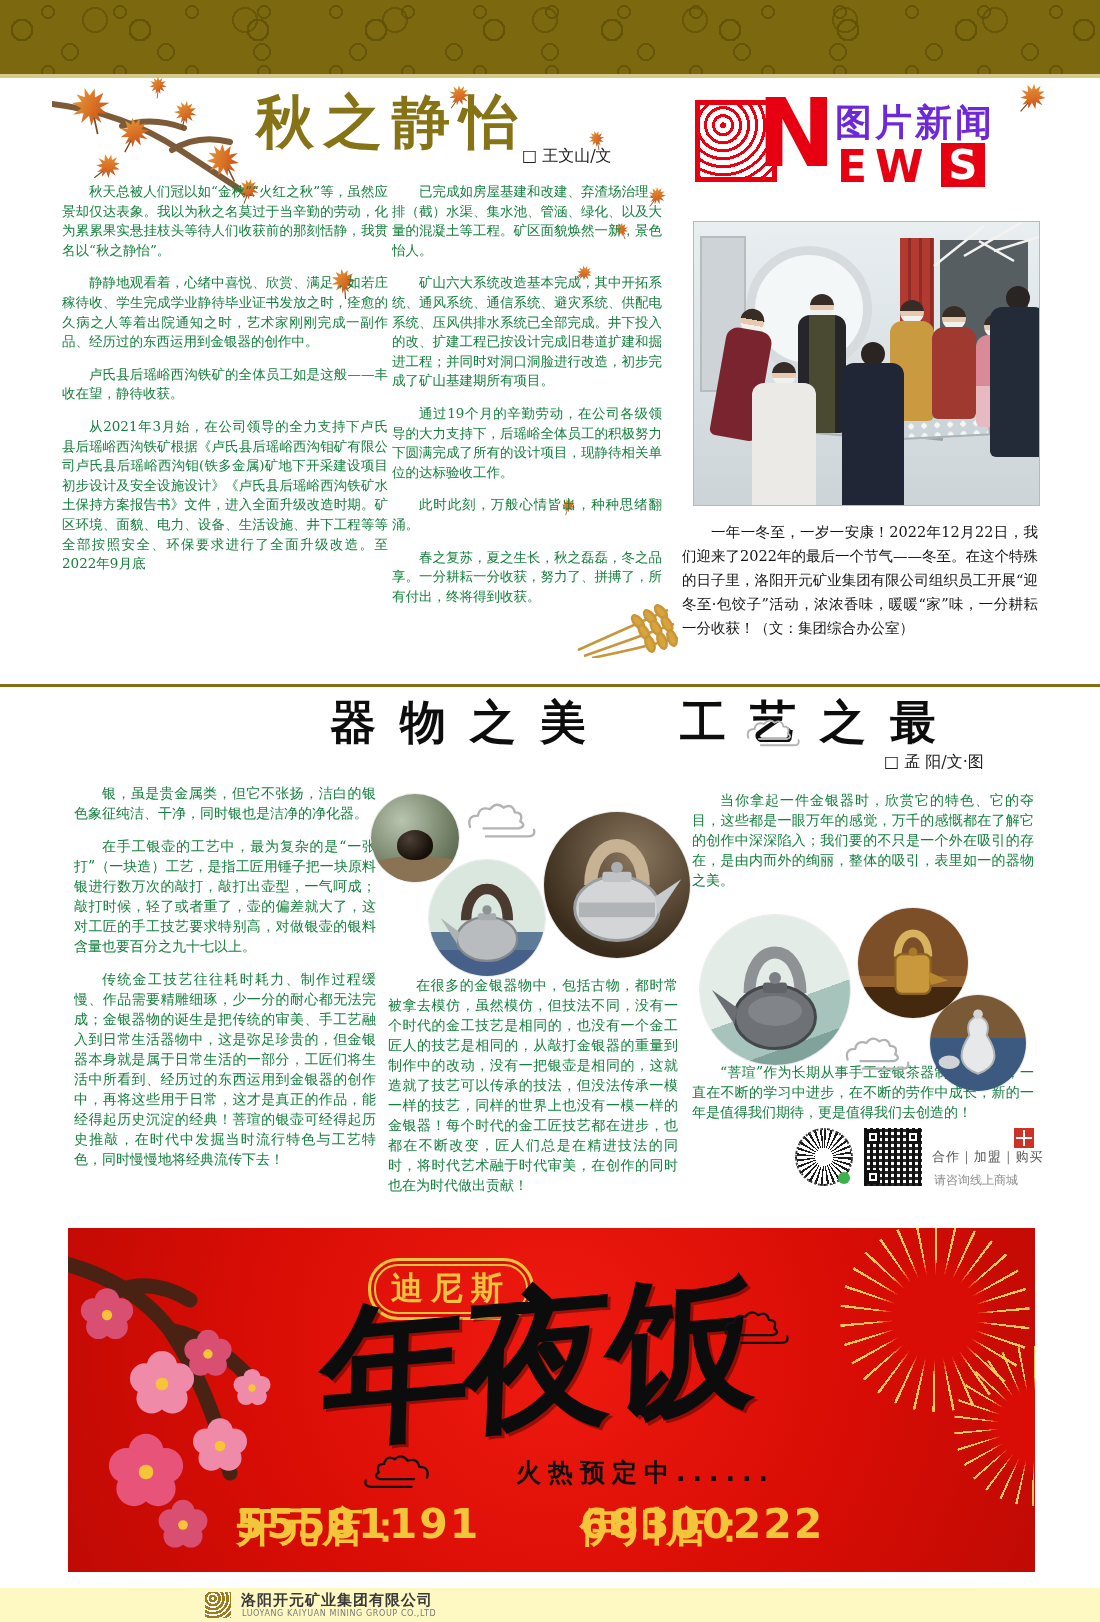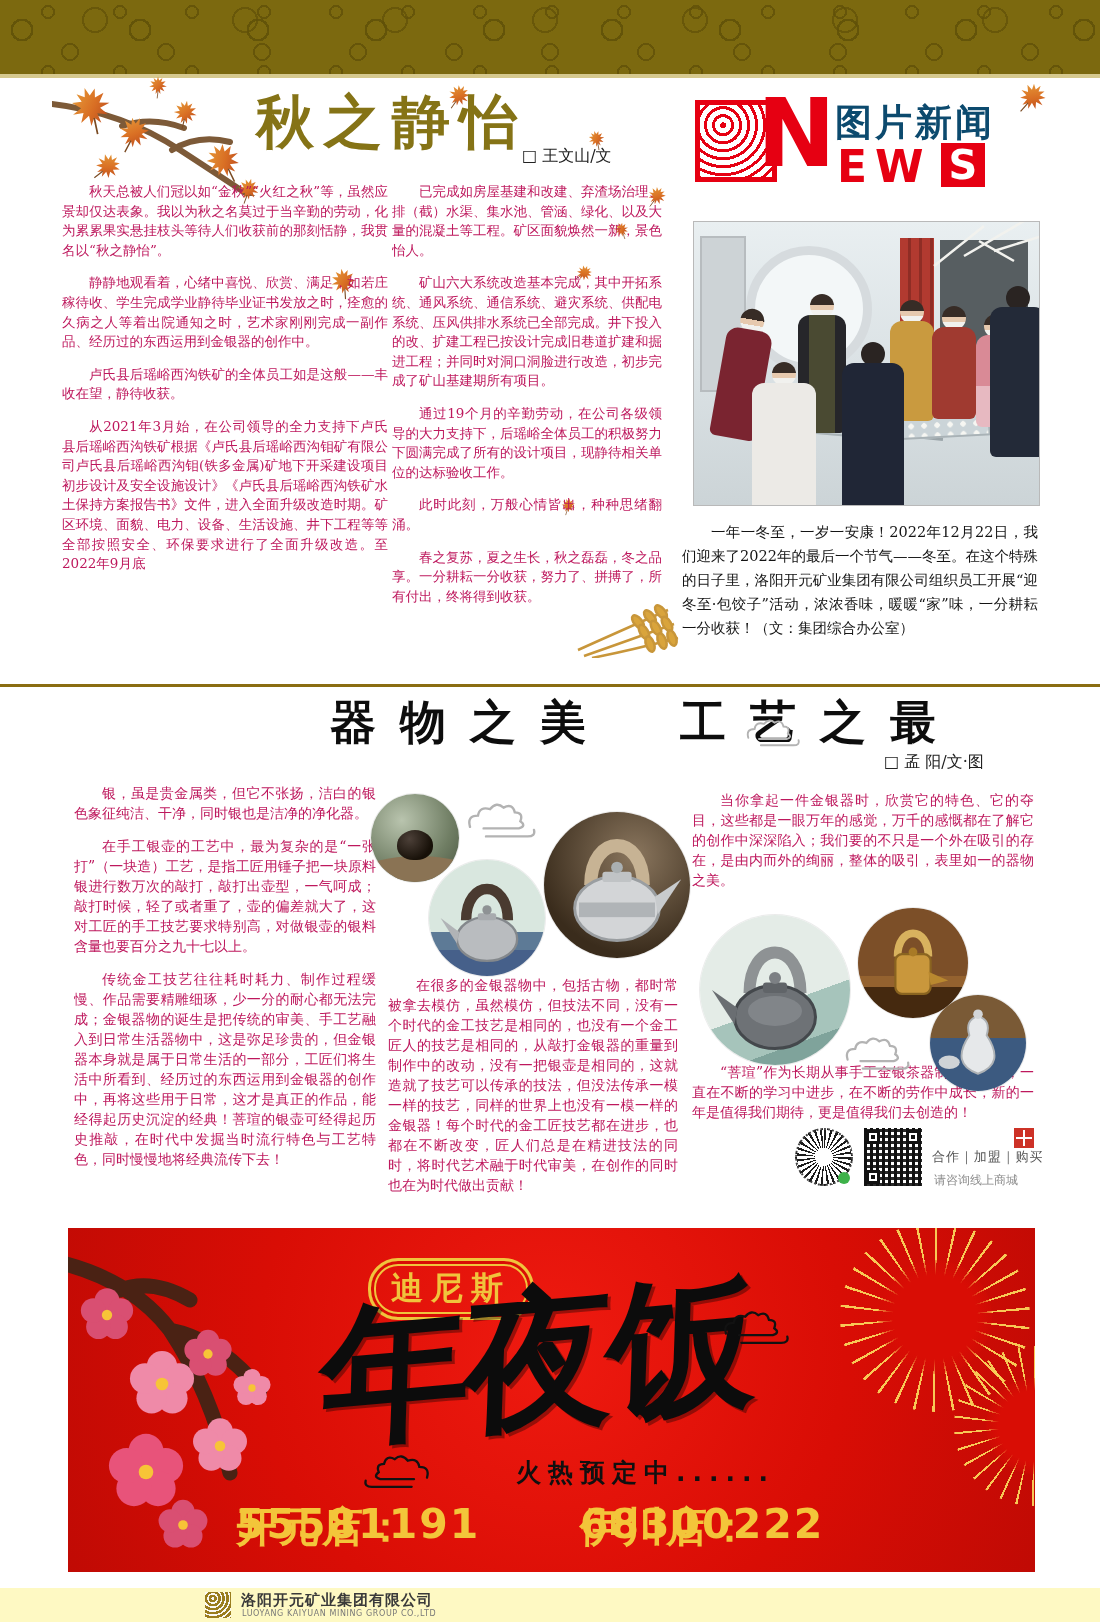--- a/index.html
+++ b/index.html
@@ -13,33 +13,33 @@
       radial-gradient(circle at 70px 52px, transparent 7px, rgba(96,80,8,.8) 7px 9px, transparent 9px),
       radial-gradient(circle at 48px 12px, transparent 5px, rgba(96,80,8,.8) 5px 7px, transparent 7px),
       radial-gradient(circle at 95px 20px, transparent 11px, rgba(96,80,8,.7) 11px 13px, transparent 13px);
     background-size:118px 74px,96px 74px,72px 60px,150px 74px;
     border-bottom:4px solid #d6c98e;}
 
   
   .a1-title{position:absolute;left:256px;top:84px;font-family:"DejaVu Sans",sans-serif;
     font-weight:800;font-size:58px;letter-spacing:10px;color:#857316;}
   .a1-byline{position:absolute;left:522px;top:146px;font-size:16px;color:#222;}
-  .newscol{position:absolute;text-align:justify;color:#be185d;}
+  .newscol{position:absolute;text-align:justify;color:#15803d;}
   .c-a1-1{left:62px;top:182px;width:326px;height:478px;font-size:13.5px;line-height:19.6px;overflow:hidden;}
   .c-a1-2{left:392px;top:182px;width:270px;height:482px;font-size:13.5px;line-height:19.6px;overflow:hidden;}
   .para{margin:0 0 13px 0;text-indent:2em;}
 
   
   .newslogo{position:absolute;left:695px;top:94px;width:300px;height:96px;}
   .news-box{position:absolute;left:0;top:6px;width:72px;height:72px;border:5px solid #e60012;
     background:#fff;background-image:repeating-radial-gradient(circle at 32% 28%, #e60012 0 3px, #fff 3px 8px);}
   .news-n{position:absolute;left:62px;top:-12px;font-family:"DejaVu Sans",sans-serif;font-weight:800;
     font-size:94px;line-height:104px;color:#e60012;}
   .news-cn{position:absolute;left:140px;top:4px;font-family:"DejaVu Sans",sans-serif;font-weight:800;
-    font-size:37px;letter-spacing:3px;color:#0c4a6e;white-space:nowrap;}
+    font-size:37px;letter-spacing:3px;color:#6d28d9;white-space:nowrap;}
   .news-ew{position:absolute;left:142px;top:47px;font-family:"DejaVu Sans",sans-serif;font-weight:800;
     font-size:44px;letter-spacing:8px;color:#e60012;}
   .news-s{position:absolute;left:246px;top:49px;width:44px;height:44px;background:#e60012;color:#fff;
     font-family:"DejaVu Sans",sans-serif;font-weight:800;font-size:40px;line-height:44px;text-align:center;}
 
   
   .photo{position:absolute;left:693px;top:221px;width:345px;height:283px;border:1px solid #b9b9b9;
     background:linear-gradient(180deg,#e9eff1 0%,#dbe2e5 50%,#ccd4d7 100%);overflow:hidden;}
   .moon{position:absolute;left:52px;top:24px;width:108px;height:108px;border-radius:50%;
     background:#f3f7f8;border:9px solid #d6dbde;}

